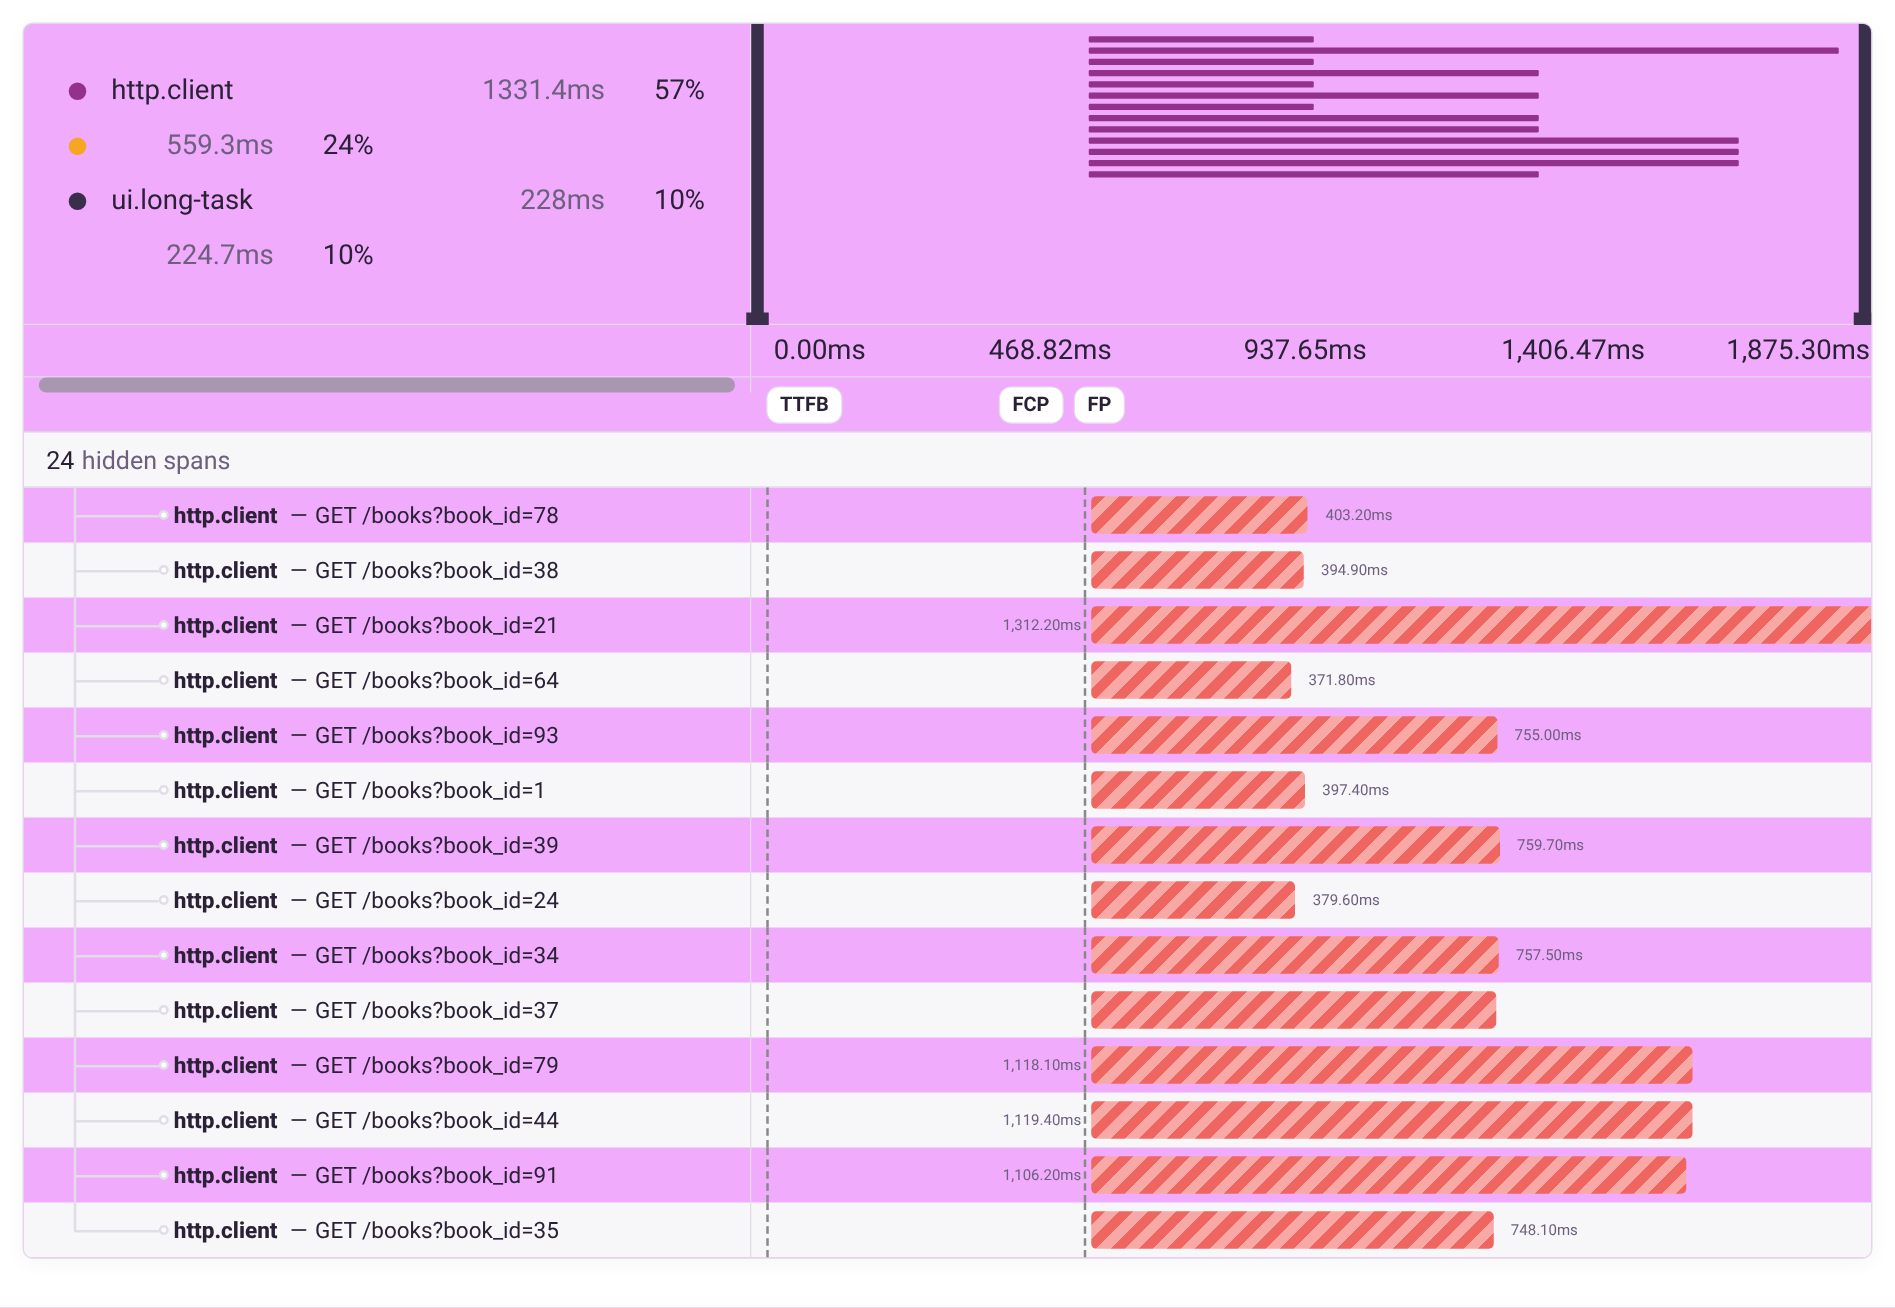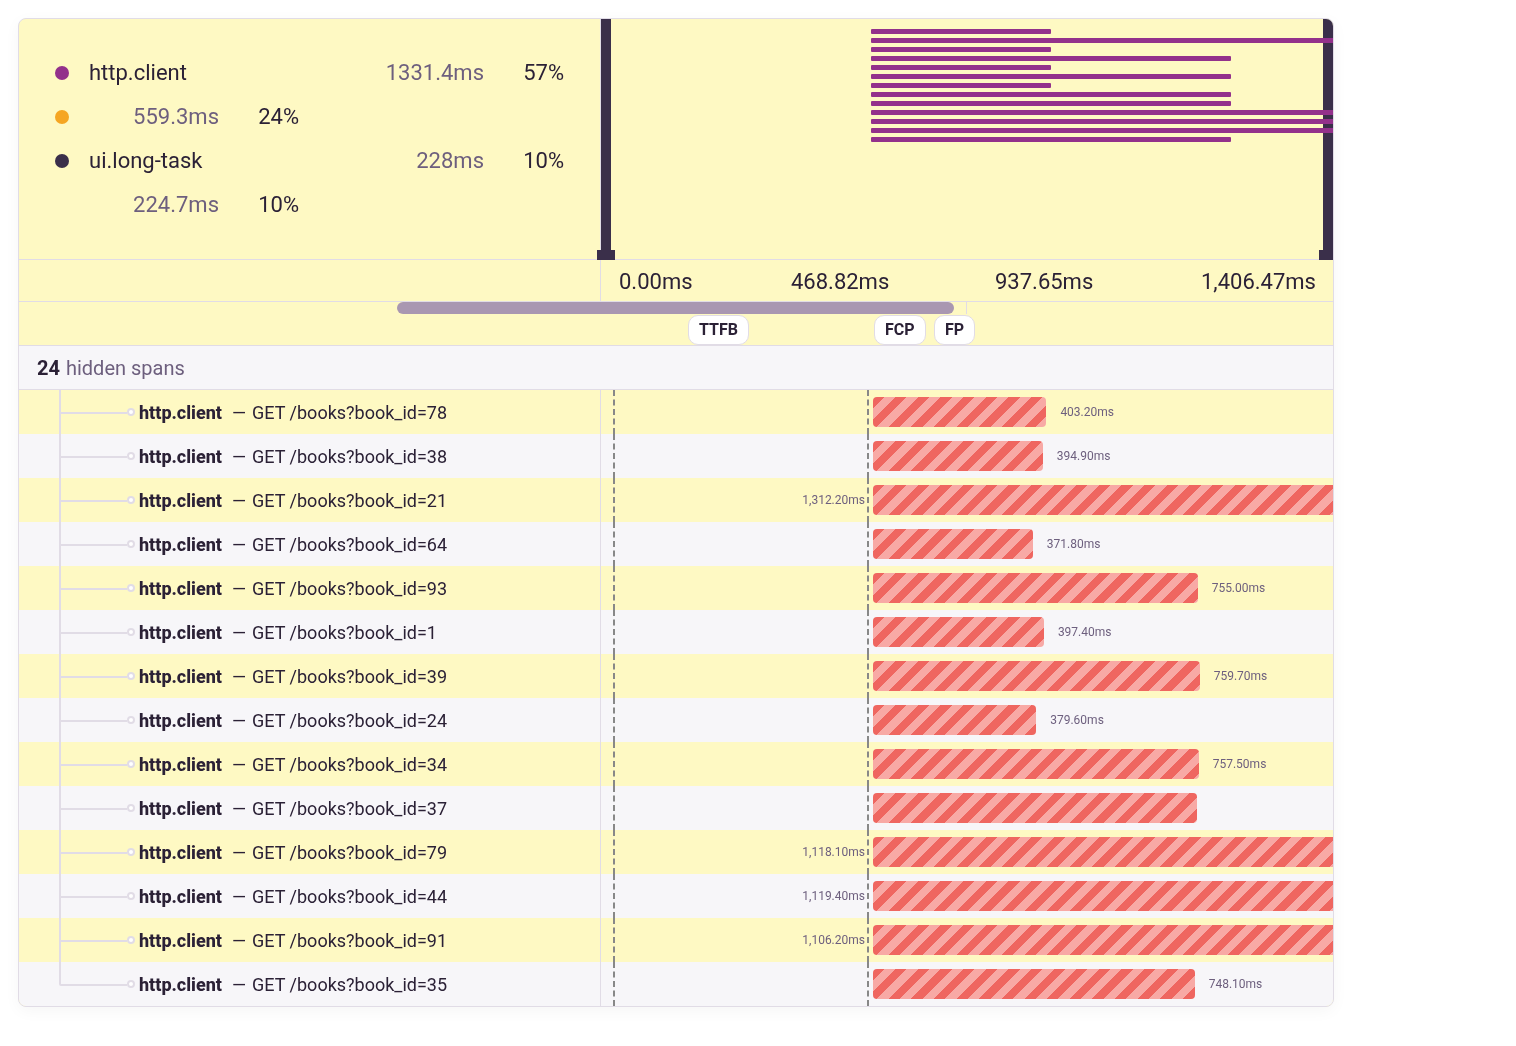--- a/index.html
+++ b/index.html
@@ -17,26 +17,26 @@
   *{box-sizing:border-box;}
   body{
     margin:0;
     font-family:-apple-system,BlinkMacSystemFont,"Segoe UI",Roboto,Helvetica,Arial,sans-serif;
     font-size:16px;
     color:var(--text);
     background:#fff;
     padding:18px;
   }
   .panel{
-    width:1316px;
+    width:1480px;
     border:1px solid var(--border);
     border-radius:8px;
     overflow:hidden;
     box-shadow:0 4px 16px rgba(0,0,0,0.04);
-    background:#fef9c3;
+    background:#f0abfc;
   }
 
   
   .top{display:flex;border-bottom:1px solid var(--border);}
   .legend-box{
     width:582px;
     border-right:1px solid var(--border);
     padding:32px 36px 32px 36px;
   }
   .legend-row{
@@ -81,43 +81,42 @@
   }
   .axis-left{width:582px;border-right:1px solid var(--border);}
   .axis-right{flex:1;position:relative;}
   .axis-tick{position:absolute;top:50%;transform:translateY(-50%);color:var(--text);font-size:22px;}
 
   
   .markers-row{
     display:flex;
     height:44px;
     border-bottom:1px solid var(--border);
-    align-items:center;
-    flex-direction:column;
+    align-items:flex-start;
   }
   .markers-left{
     width:582px;border-right:1px solid var(--border);
     display:flex;align-items:center;padding:0 12px;
   }
   .scroll-track{flex:1;height:12px;background:var(--grey);border-radius:6px;}
   .markers-right{flex:1;position:relative;height:100%;display:flex;align-items:center;}
   .chip{
     display:inline-flex;align-items:center;justify-content:center;
     border:1px solid var(--border);border-radius:10px;
     height:30px;padding:0 10px;background:#fff;font-weight:700;font-size:16px;
     position:absolute;
   }
 
   
   .hidden-row{
     height:44px;border-bottom:1px solid var(--border);
     background:var(--light-row);
     display:flex;align-items:center;padding-left:18px;font-size:20px;color:var(--muted);
   }
-  .hidden-row b{color:var(--text);font-weight:700;margin-right:6px;}
+  .hidden-row b{color:var(--text);font-weight:400;margin-right:6px;}
 
   
   .list{position:relative;}
   .span-row{
     display:flex;height:44px;align-items:stretch;
     position:relative;
   }
   .span-row.alt{background:var(--light-row);}
   .span-left{
     width:582px;border-right:1px solid var(--border);

